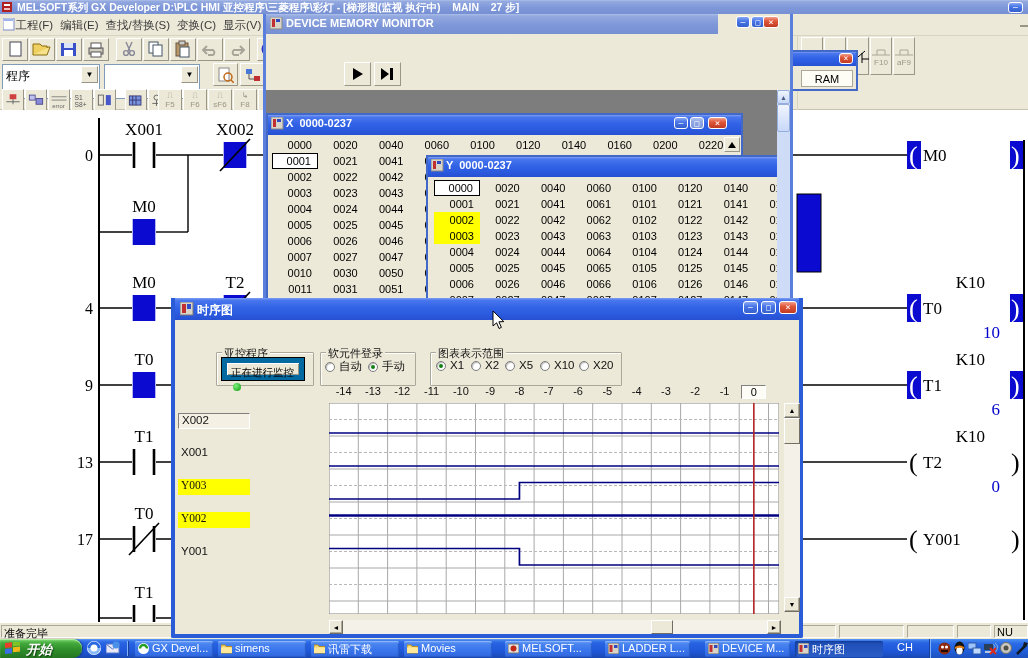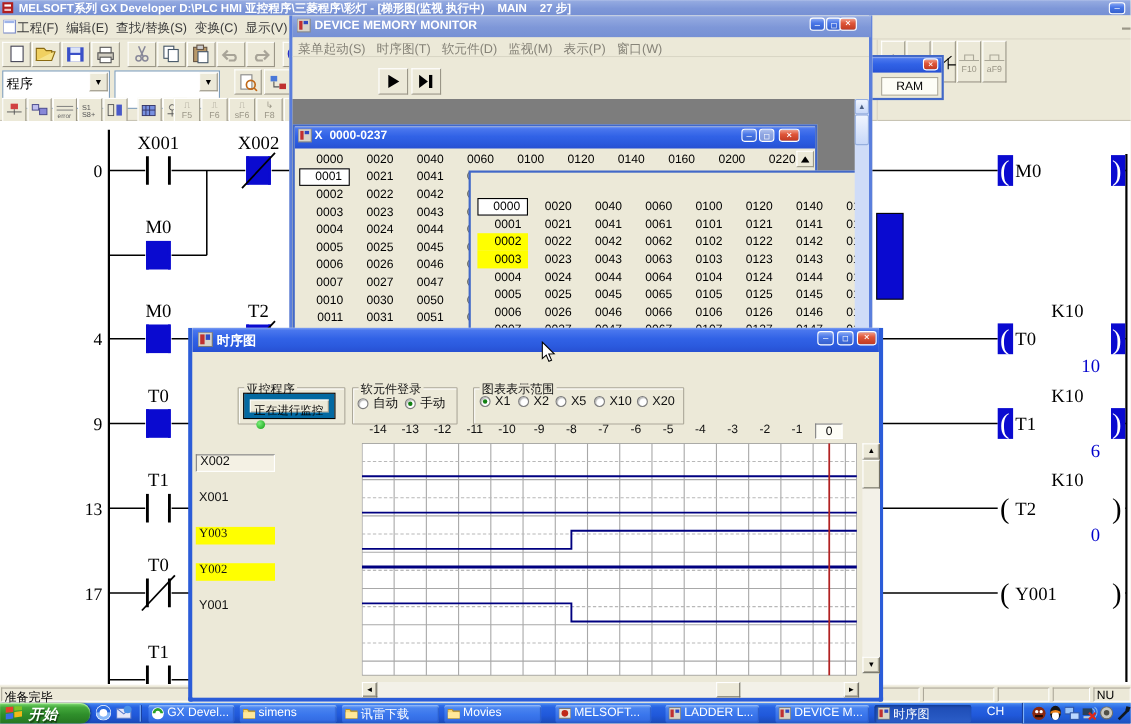--- a/index.html
+++ b/index.html
@@ -37,21 +37,21 @@
 
   
   #ladder { left:0; top:110px; background:#fff; }
 
   
   #statusbar { left:0; top:622px; width:1028px; height:17px; background:#ece9d8; border-top:1px solid #fff; }
   .status-panel { position:absolute; top:2px; height:13px; border:1px solid; border-color:#aca899 #fff #fff #aca899; font-size:11px; padding:0 2px; }
 
   
   #dmm { left:263px; top:14px; width:530px; height:618px; background:#ece9d8; border:3px solid #5a7edc; border-top:none; }
-  #dmm-title { left:0; top:0; width:526px; height:20px; }
+  #dmm-title { left:0; top:0; width:452px; height:20px; }
   #dmm-title .titletext { position:absolute; left:20px; top:3px; font-size:11px; }
   #dmm-menubar { left:0; top:20px; width:524px; height:18px; background:#ece9d8; border-bottom:1px solid #d8d4c4; }
   #dmm-menubar .menu-item { padding:3px 5px 0 5px; color:#868378; font-size:11.5px; }
   #dmm-toolbar { left:0; top:38px; width:524px; height:38px; background:#ece9d8; }
   #dmm-mdi { left:0; top:76px; width:524px; height:536px; background:#7d7d7d; }
 
   
   .dev-win { position:absolute; background:#ece9d8; border:2px solid #4268c8; overflow:hidden; }
   .dev-title { position:absolute; left:0; top:0; width:100%; height:20px; }
   .dev-title .titletext { position:absolute; left:18px; top:2px; font-size:11px; }
@@ -452,21 +452,20 @@
       <svg class="abs" style="left:4px;top:3px" width="13" height="13">
         <rect x="0" y="0" width="12" height="12" fill="#d8d4c8" stroke="#888"></rect>
           <rect x="2" y="2" width="3" height="8" fill="#c03030"></rect>
           <rect x="6" y="2" width="4" height="3" fill="#3048c0"></rect>
       </svg>
       <span class="titletext">DEVICE MEMORY MONITOR</span>
       <div class="winbtn blue" style="left:470px;width:14px;height:12px;font-size:8px;line-height:11px">—</div>
       <div class="winbtn blue" style="left:485px;width:14px;height:12px;font-size:8px;line-height:11px">□</div>
       <div class="winbtn red" style="left:497px;width:16px;height:12px;font-size:9px;line-height:10px">×</div>
     </div>
-    <div id="dmm-menubar" class="abs"><span class="menu-item">菜单起动(S)</span><span class="menu-item">时序图(T)</span><span class="menu-item">软元件(D)</span><span class="menu-item">监视(M)</span><span class="menu-item">表示(P)</span><span class="menu-item">窗口(W)</span></div>
     <div id="dmm-toolbar" class="abs">
       <div class="tb-btn abs" style="left:78px;top:10px;width:27px;height:24px">
         <svg width="14" height="12">
             <polygon points="2,0 12,6 2,12" fill="#000"></polygon>
           </svg>
       </div>
       <div class="tb-btn abs" style="left:108px;top:10px;width:27px;height:24px">
         <svg width="15" height="12">
             <polygon points="1,0 9,6 1,12" fill="#000"></polygon>
             <rect x="10" y="0" width="3" height="12" fill="#000"></rect>
@@ -600,20 +599,28 @@
             <div class="dev-cell" style="left: 415.3px; top: 162px;">0232</div>
           </div>
         <div class="tb-btn abs" style="left:456px;top:22px;width:16px;height:15px">
           <svg width="8" height="6">
               <polygon points="4,0 8,6 0,6" fill="#000"></polygon>
             </svg>
         </div>
       </div>
 
       <div class="dev-win" style="left:160px;top:65px;width:356px;height:212px">
+        <div class="dev-title titlebar-active">
+          <svg class="abs" style="left:3px;top:2px" width="13" height="13">
+              <rect x="0" y="0" width="12" height="12" fill="#d8d4c8" stroke="#888"></rect>
+              <rect x="2" y="2" width="3" height="8" fill="#c03030"></rect>
+              <rect x="6" y="2" width="4" height="3" fill="#3048c0"></rect>
+            </svg>
+          <span class="titletext">Y  0000-0237</span>
+        </div>
         <div class="abs" style="left:0;top:20px;width:356px;height:192px;overflow:hidden" id="y-grid">
             <div class="dev-cell sel" style="left: 6px; top: 3px;">0000</div>
             <div class="dev-cell" style="left: 51.7px; top: 3px;">0020</div>
             <div class="dev-cell" style="left: 97.4px; top: 3px;">0040</div>
             <div class="dev-cell" style="left: 143.1px; top: 3px;">0060</div>
             <div class="dev-cell" style="left: 188.8px; top: 3px;">0100</div>
             <div class="dev-cell" style="left: 234.5px; top: 3px;">0120</div>
             <div class="dev-cell" style="left: 280.2px; top: 3px;">0140</div>
             <div class="dev-cell" style="left: 325.9px; top: 3px;">0160</div>
             <div class="dev-cell" style="left: 6px; top: 19px;">0001</div>

